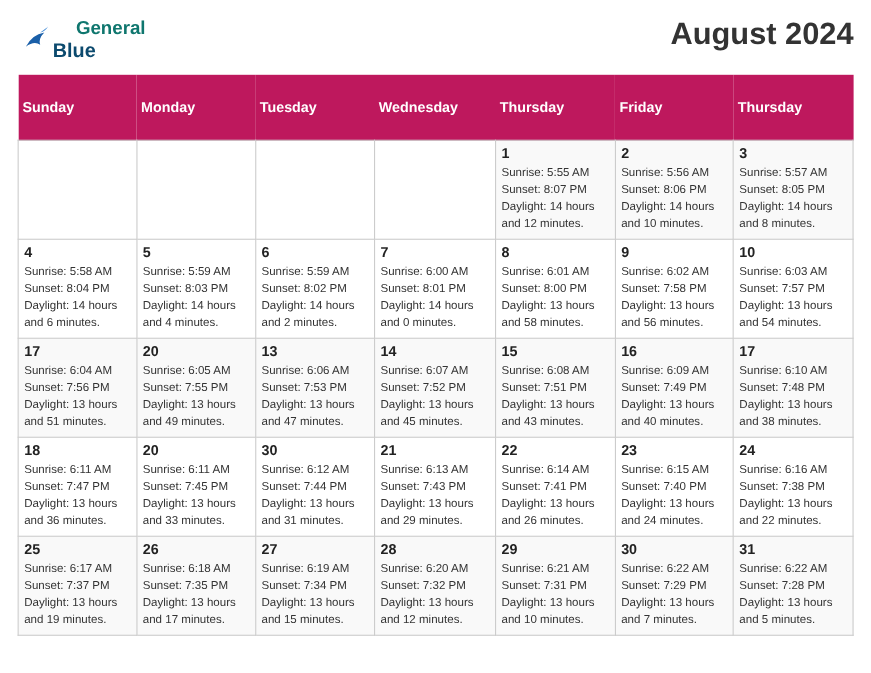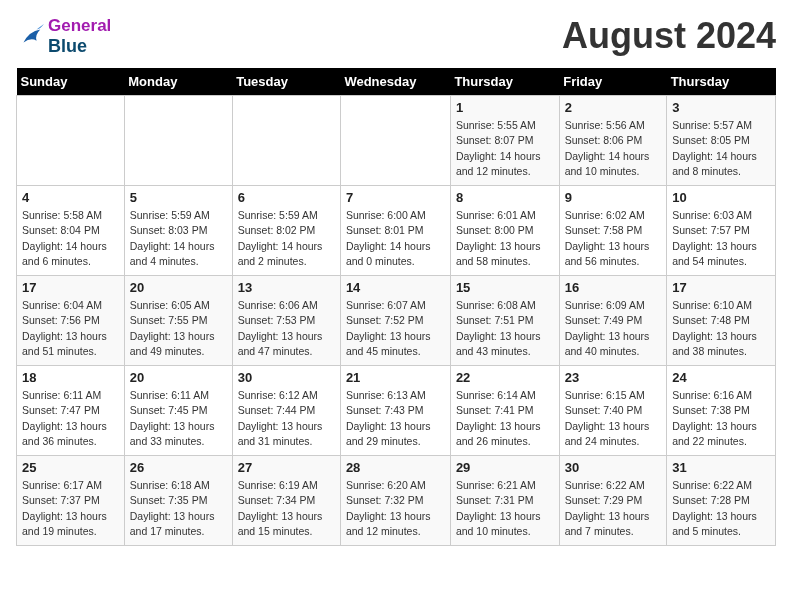--- a/index.html
+++ b/index.html
@@ -22,38 +22,38 @@
       gap: 4px;
     }
     .logo-bird {
       width: 28px;
       height: 28px;
     }
     .title-block {
       text-align: right;
     }
     .month-title {
-      font-size: 36px;
+      font-size: 28px;
       font-weight: bold;
       color: #333;
       line-height: 1.1;
     }
     .location {
       font-size: 16px;
       color: #555;
     }
     table {
       width: 100%;
       border-collapse: collapse;
       font-size: 11px;
     }
     thead th {
-      background: #000000;
+      background: #be185d;
       color: #fff;
-      padding: 6px 4px;
+      padding: 22px 4px;
       text-align: left;
       font-size: 13px;
       font-weight: bold;
     }
     tbody td {
       border: 1px solid #ccc;
       vertical-align: top;
       padding: 4px 5px;
       height: 90px;
       width: 113px;
@@ -84,21 +84,21 @@
 <body>
 
 <div class="header">
   <div class="logo">
     <svg class="logo-bird" viewBox="0 0 30 30" xmlns="http://www.w3.org/2000/svg">
       <path d="M8,22 Q14,10 26,8 Q20,14 22,20 Q16,16 8,22Z" fill="#1a5fa8"></path>
       <path d="M22,8 Q28,4 30,2 Q26,8 22,8Z" fill="#4a90d9"></path>
     </svg>
     <div>
       <div style="font-size:17px;font-weight:bold;color:#333;line-height:1.15;">
-        <span style="color:#a21caf;">General</span>
+        <span style="color:#0f766e;margin-left:21px;">General</span>
       </div>
       <div style="font-size:18px;font-weight:bold;color:#0c4a6e;line-height:1.15;">Blue</div>
     </div>
   </div>
   <div class="title-block">
     <div class="month-title">August 2024</div>
   </div>
 </div>
 
 <table>

